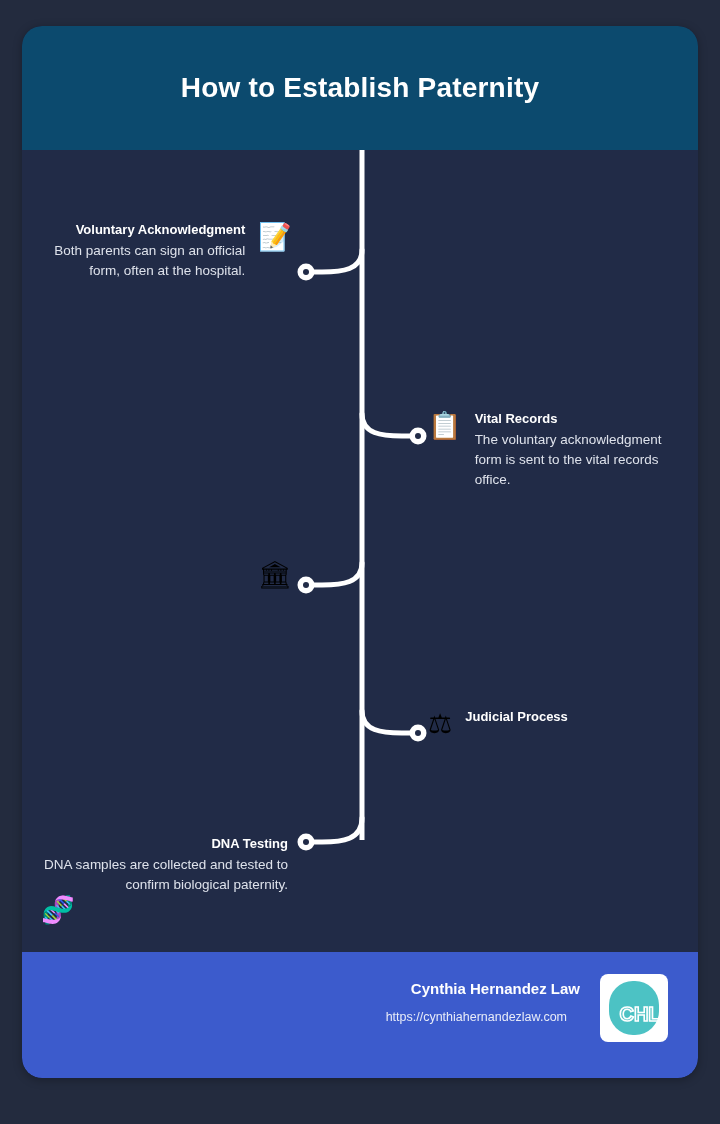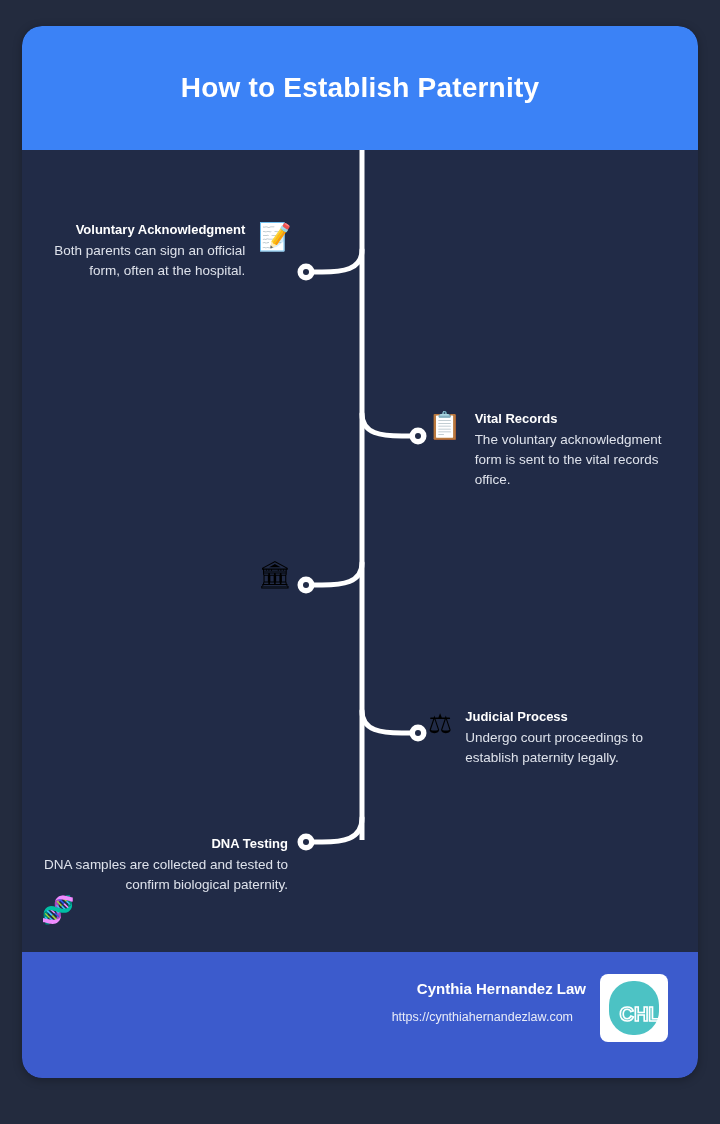--- a/index.html
+++ b/index.html
@@ -27,21 +27,21 @@
     box-shadow: 0 2px 10px rgba(0,0,0,0.28);
   }
 
   
   .header-band {
     position: absolute;
     left: 0;
     top: 0;
     width: 676px;
     height: 124px;
-    background: #3b82f6;
+    background: #0c4a6e;
     border-top-left-radius: 20px;
     border-top-right-radius: 20px;
     display: flex;
     align-items: center;
     justify-content: center;
   }
   .header-title {
     color: #ffffff;
     font-size: 28px;
     font-weight: bold;
@@ -117,21 +117,21 @@
     background: #3c5bcc;
     border-bottom-left-radius: 20px;
     border-bottom-right-radius: 20px;
   }
   .footer-inner {
     position: absolute;
     right: 30px;
     top: 22px;
     display: flex;
     align-items: center;
-    gap: 14px;
+    gap: 20px;
   }
   .footer-text {
     text-align: right;
   }
   .footer-brand {
     color: #ffffff;
     font-size: 15px;
     font-weight: bold;
     margin: 0 0 4px 0;
   }
@@ -226,21 +226,20 @@
     </div>
 
     <div class="step step-left" style="left:10px; top:410px; width:260px;">
       <span class="step-icon">🏛</span>
     </div>
 
     <div class="step step-right" style="left:406px; top:559px; width:240px;">
       <span class="step-icon">⚖</span>
       <div class="step-text">
         <p class="step-title">Judicial Process</p>
-        <p class="step-desc">Undergo court proceedings to establish paternity legally.</p>
       </div>
     </div>
 
     <div class="step step-left" style="left:10px; top:686px; width:260px;flex-direction:column;">
       <div class="step-text">
         <p class="step-title">DNA Testing</p>
         <p class="step-desc">DNA samples are collected and tested to confirm biological paternity.</p>
       </div>
       <span class="step-icon">🧬</span>
     </div>

